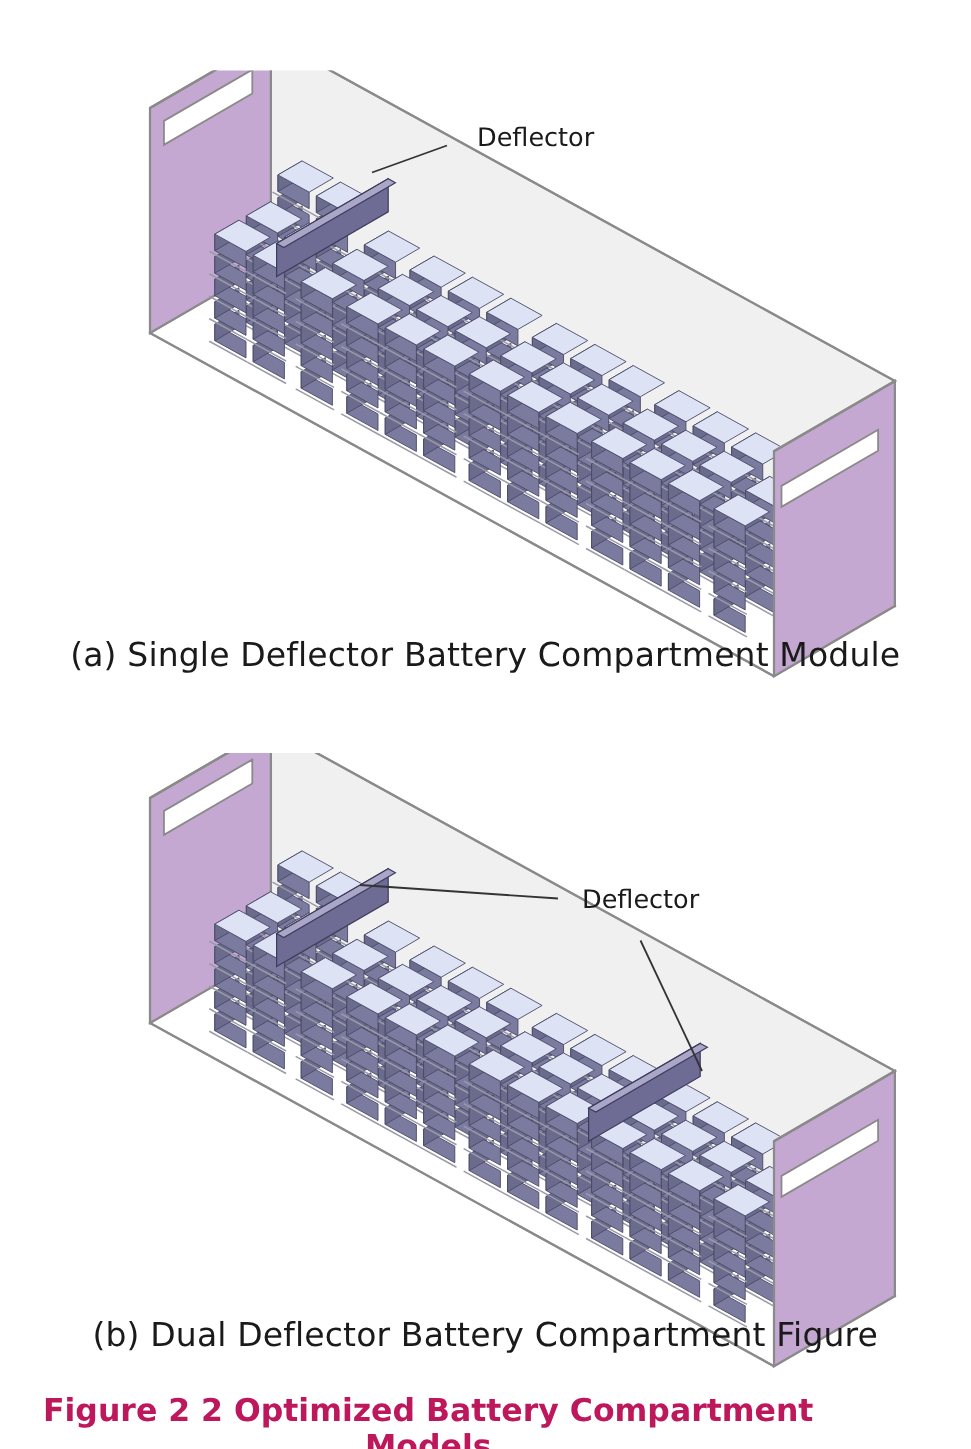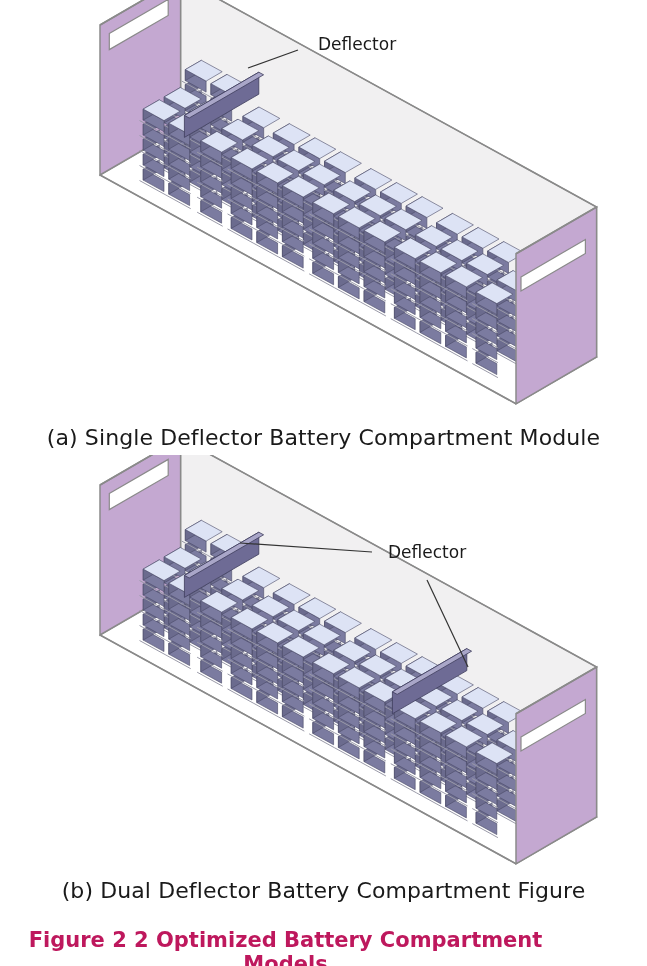--- a/index.html
+++ b/index.html
@@ -1,17 +1,17 @@
 <!DOCTYPE html>
 <html><head>
 <meta charset="utf-8">
 <style>
   html, body { margin: 0; padding: 0; background: #ffffff; }
   body { width: 647px; height: 966px; position: relative; overflow: hidden; font-family: "DejaVu Sans", sans-serif; }
-  .panel { position: absolute; left: 0; width: 647px; }
+  .panel { position: absolute; left: 0; width: 647px; margin-top: 47px; }
   #panel-a { top: 0; height: 415px; }
   #panel-b { top: 455px; height: 420px; }
   svg { display: block; }
   .label { font-family: "DejaVu Sans", sans-serif; font-size: 17px; fill: #1a1a1a; }
   .caption { position: absolute; left: 0; width: 647px; text-align: center; font-size: 22px; color: #1a1a1a; letter-spacing: 0.1px; }
   #caption-a { top: 425px; }
   #caption-b { top: 878px; }
   #figure-title { position: absolute; left: 0; width: 571px; top: 928px; text-align: center; font-size: 21px; font-weight: bold; color: #be185d; }
 </style>
 </head>

